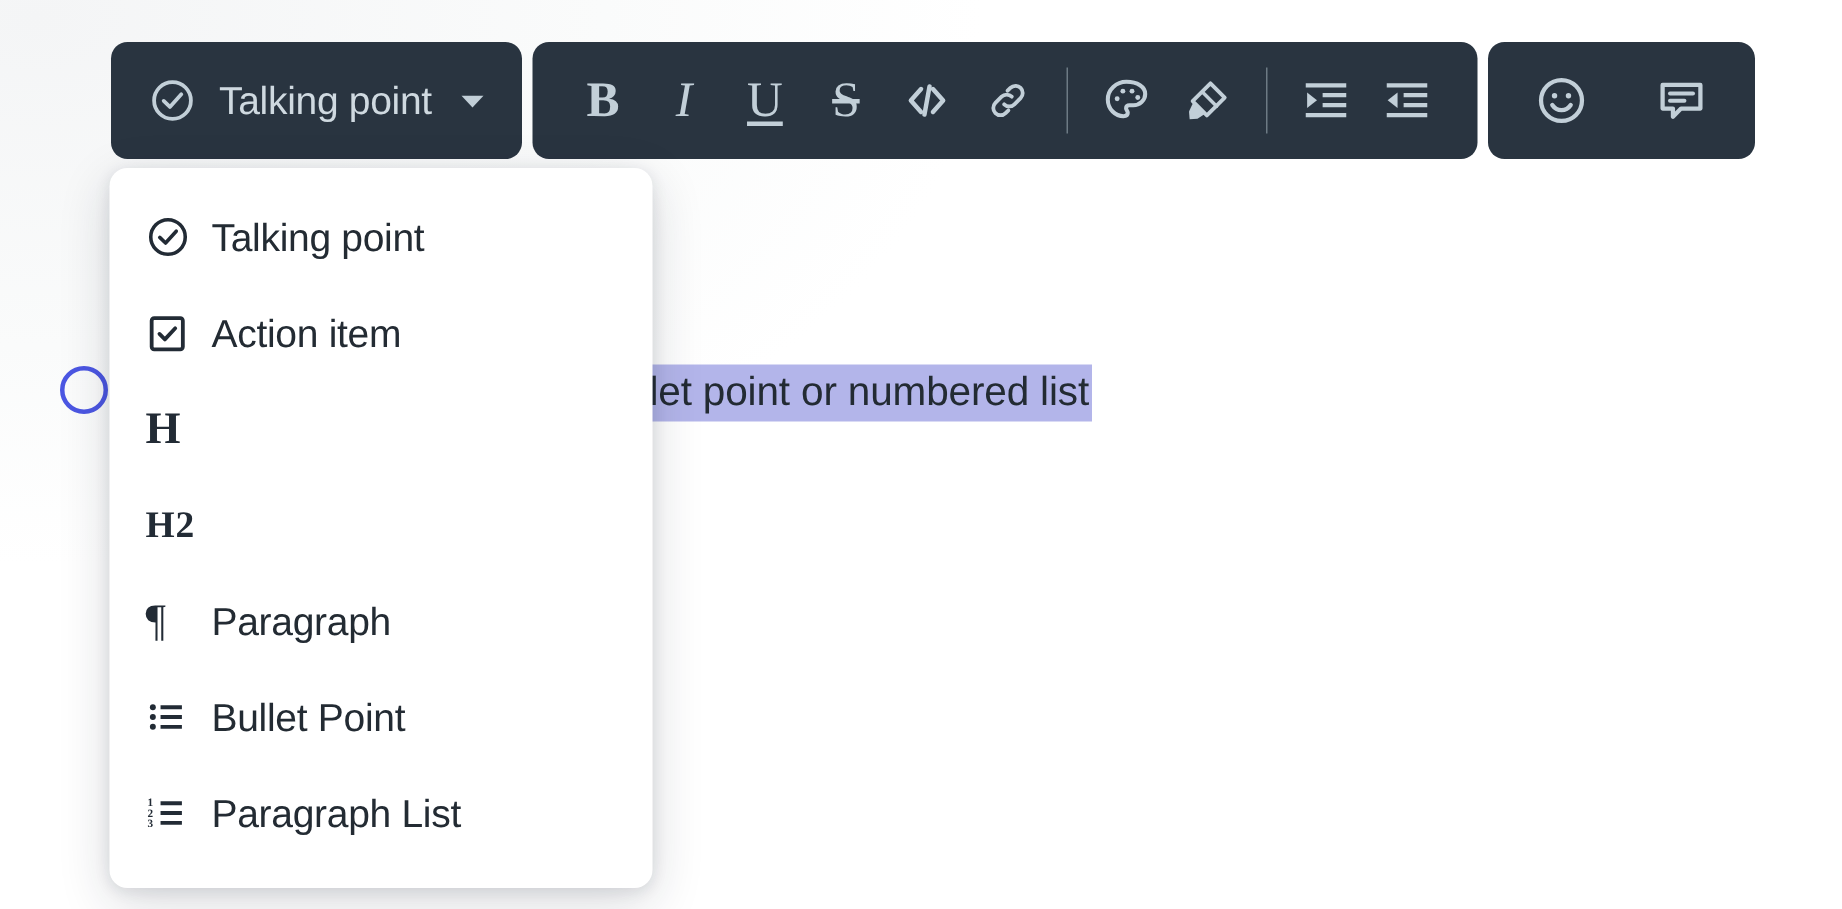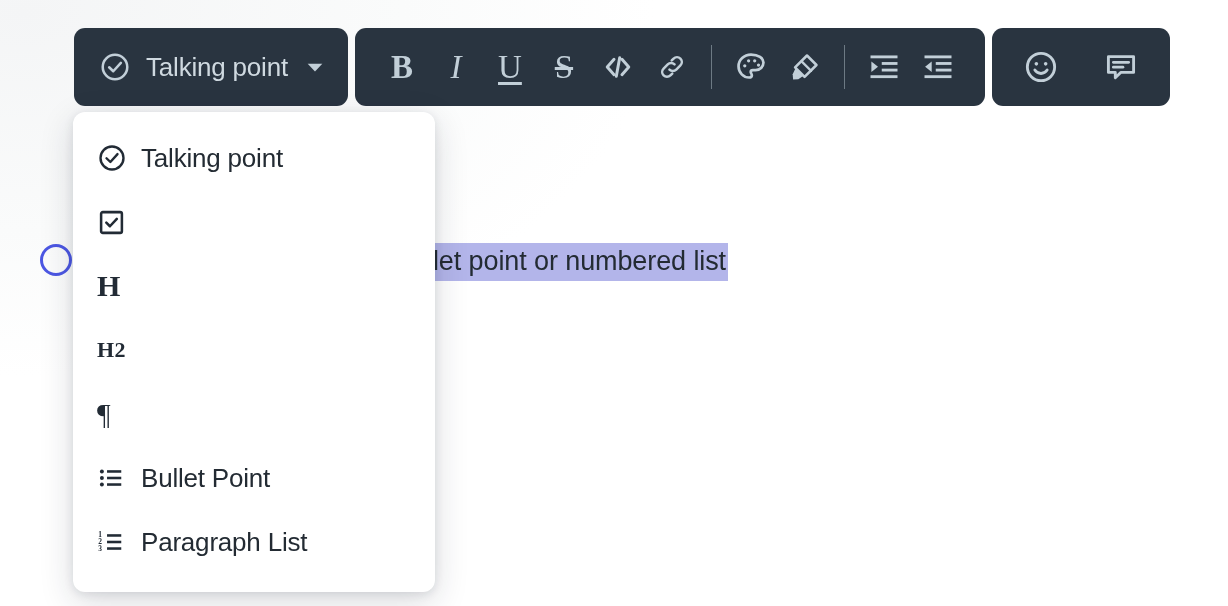--- a/index.html
+++ b/index.html
@@ -154,21 +154,21 @@
     color: #222b35;
   }
   .mi-icon svg { display: block; }
   .mi-glyph {
     font-family: "Liberation Serif", serif;
     color: #222b35;
     line-height: 1;
     user-select: none;
   }
   .mi-glyph.h1 { font-size: 30px; font-weight: 700; }
-  .mi-glyph.h2 { font-size: 22px; font-weight: 700; letter-spacing: 0.5px; }
+  .mi-glyph.h2 { font-size: 25px; font-weight: 700; letter-spacing: 0.5px; }
   .mi-glyph.para { font-size: 30px; }
   .mi-label {
     font-size: 26px;
     color: #232b33;
     letter-spacing: -0.2px;
     white-space: nowrap;
   }
   .mi-ico { stroke: #222b35; fill: none; stroke-width: 1.9; stroke-linecap: round; stroke-linejoin: round; }
   .mi-ico-f { fill: #222b35; stroke: none; }
 </style>
@@ -298,38 +298,40 @@
     <span class="mi-label">Talking point</span>
   </div>
 
   <div class="menu-item">
     <span class="mi-icon">
       <svg width="29" height="29" viewBox="0 0 24 24">
           <rect class="mi-ico" x="3.4" y="3.4" width="17.2" height="17.2" rx="1.4" style="stroke-width:2.1"></rect>
           <path class="mi-ico" d="M7.7 12.1 L10.7 15.1 L16.4 9" style="stroke-width:2.1"></path>
         </svg>
     </span>
+    <span class="mi-label">Action item</span>
   </div>
 
   <div class="menu-item">
     <span class="mi-icon">
       <span class="mi-glyph h1">H</span>
     </span>
   </div>
 
   <div class="menu-item">
     <span class="mi-icon">
       <span class="mi-glyph h2">H2</span>
     </span>
   </div>
 
   <div class="menu-item">
     <span class="mi-icon">
       <span class="mi-glyph para">¶</span>
     </span>
+    <span class="mi-label">Paragraph</span>
   </div>
 
   <div class="menu-item">
     <span class="mi-icon">
       <svg width="28" height="28" viewBox="0 0 24 24">
         <circle class="mi-ico-f" cx="4.2" cy="6.4" r="1.7"></circle>
         <circle class="mi-ico-f" cx="4.2" cy="12" r="1.7"></circle>
         <circle class="mi-ico-f" cx="4.2" cy="17.6" r="1.7"></circle>
         <path class="mi-ico-f" d="M8.6 5.3h12.2v2.2H8.6z"></path>
         <path class="mi-ico-f" d="M8.6 10.9h12.2v2.2H8.6z"></path>

